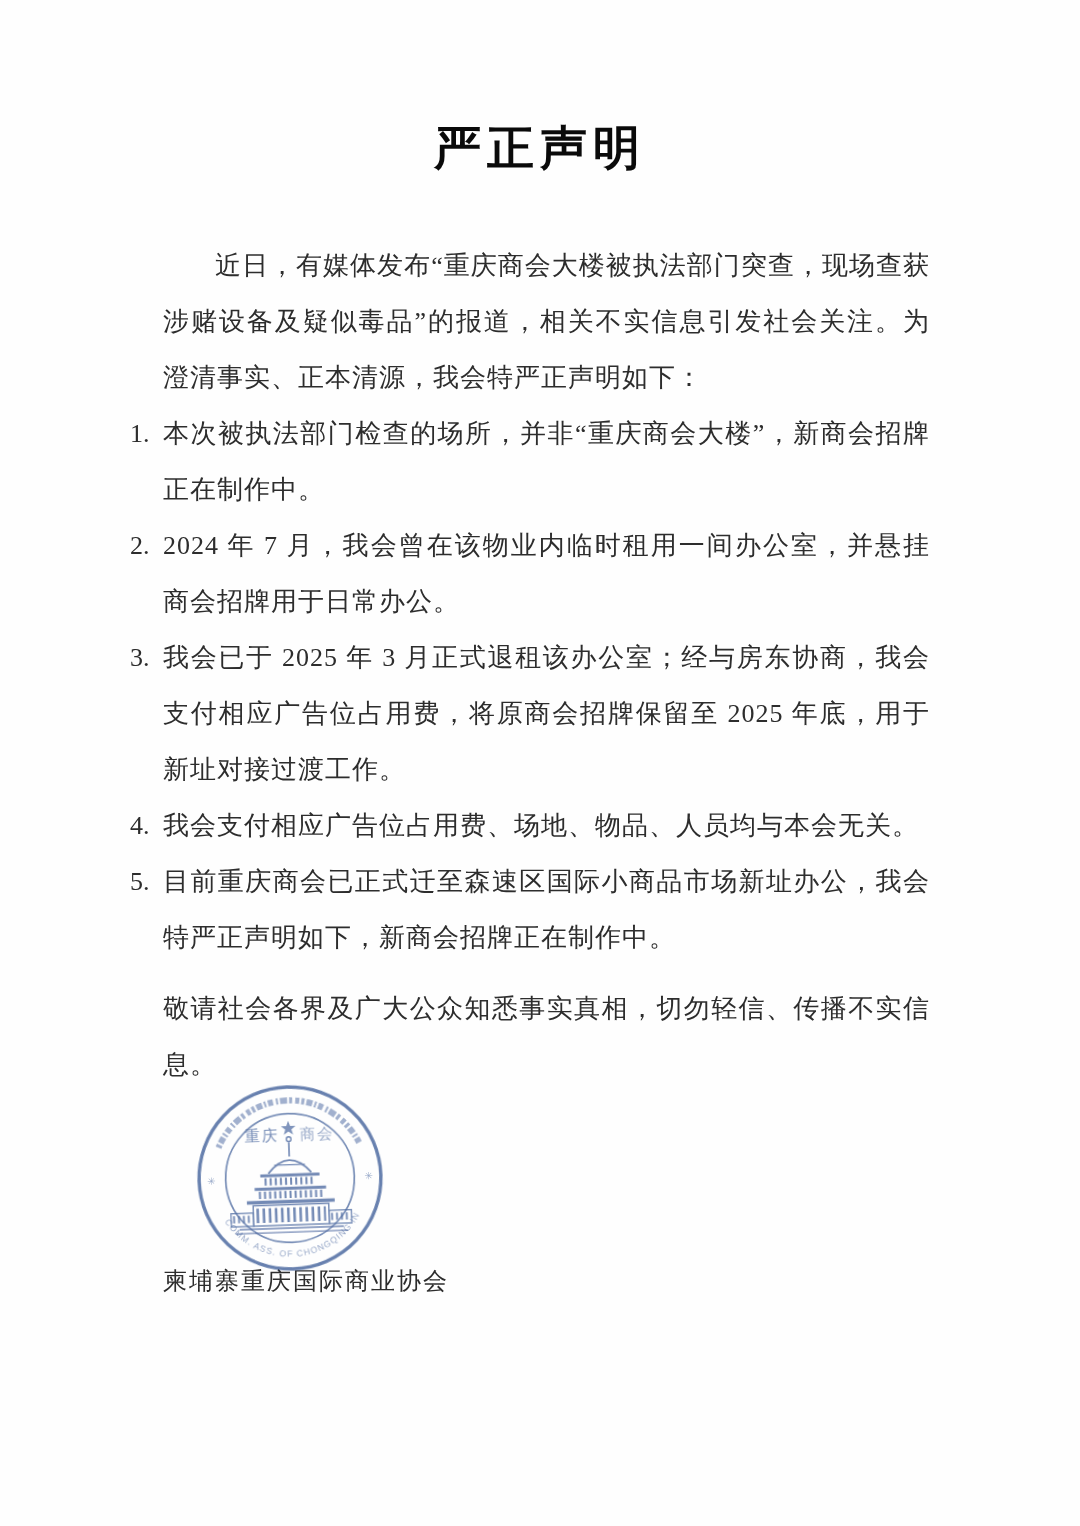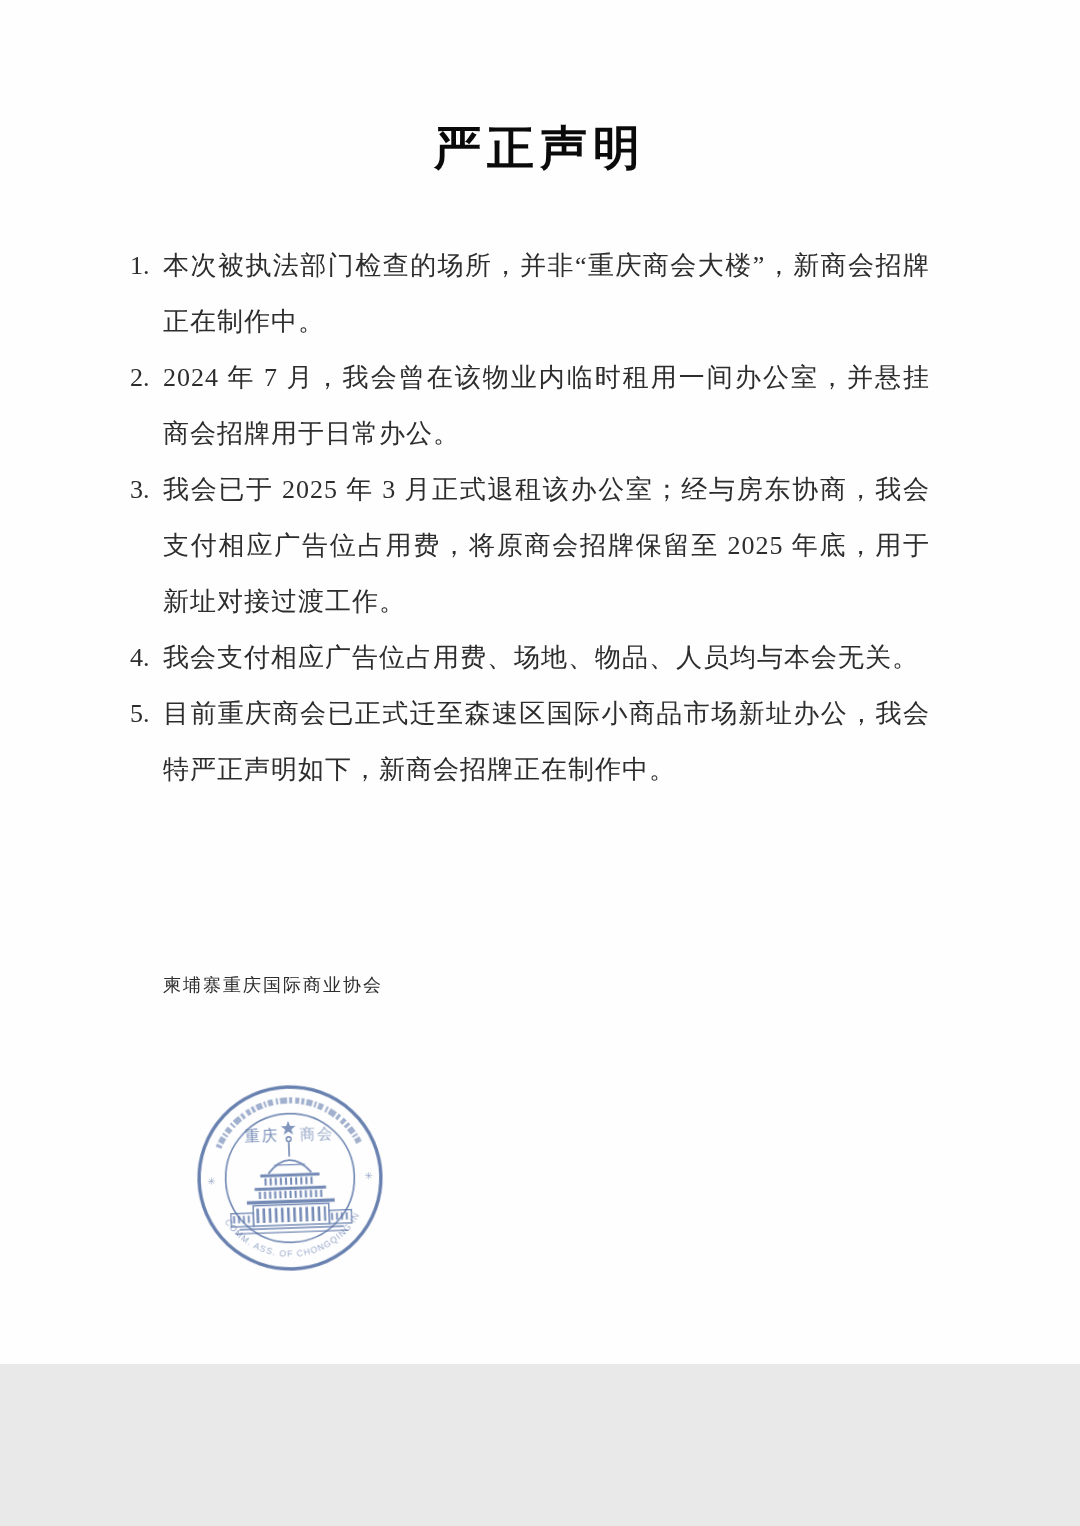--- a/index.html
+++ b/index.html
@@ -1,18 +1,18 @@
 <!DOCTYPE html>
 <html><head>
 <meta charset="utf-8">
 <style>
   html,body{margin:0;padding:0;background:#e9e9e9;}
   .page{
     position:relative;
-    width:1080px;height:1364px;
+    width:1080px;height:1526px;
     margin:0 auto;
     background:#fefefe;
     overflow:hidden;
     font-family:"Liberation Serif","DejaVu Serif",serif;
     color:#2d2d2d;
   }
   .title{
     margin:118px 0 0 0;
     text-align:center;
     font-family:"Liberation Sans","DejaVu Sans",sans-serif;
@@ -42,24 +42,23 @@
   }
   .item .text{
     flex:1;
     text-align:justify;
     text-justify:inter-character;
   }
   .closing{margin:0 0 0 33px;}
   .closing.first{margin-top:15px;}
   .sign-block{
     margin:160px 150px 0 163px;
-    font-size:18px;
+    font-size:24px;
     line-height:56px;
     letter-spacing:2px;
-    font-family:Liberation Mono, monospace;
   }
   .sign-name{margin:0;}
   .sign-date{margin:0;letter-spacing:1px;}
   
   .seal{
     position:absolute;
     left:195px;top:1083px;
     width:190px;height:190px;
     transform:rotate(-2deg);
     opacity:0.92;
@@ -68,20 +67,21 @@
 </style>
 </head>
 <body>
 
 <div class="page">
 
   <div class="title">严正声明</div>
 
   <div class="doc-body">
 
+    <p class="intro">近日，有媒体发布“重庆商会大楼被执法部门突查，现场查获涉赌设备及疑似毒品”的报道，相关不实信息引发社会关注。为澄清事实、正本清源，我会特严正声明如下：</p>
 
     <div class="item">
       <span class="num">1.</span>
       <span class="text">本次被执法部门检查的场所，并非“重庆商会大楼”，新商会招牌正在制作中。</span>
     </div>
     <div class="item">
       <span class="num">2.</span>
       <span class="text">2024 年 7 月，我会曾在该物业内临时租用一间办公室，并悬挂商会招牌用于日常办公。</span>
     </div>
     <div class="item">
@@ -90,20 +90,21 @@
     </div>
     <div class="item">
       <span class="num">4.</span>
       <span class="text">我会支付相应广告位占用费、场地、物品、人员均与本会无关。</span>
     </div>
     <div class="item">
       <span class="num">5.</span>
       <span class="text">目前重庆商会已正式迁至森速区国际小商品市场新址办公，我会特严正声明如下，新商会招牌正在制作中。</span>
     </div>
 
+    <p class="closing first">敬请社会各界及广大公众知悉事实真相，切勿轻信、传播不实信息。</p>
   </div>
 
   <div class="seal">
     <svg viewBox="0 0 186 186" xmlns="http://www.w3.org/2000/svg">
       <defs>
         <filter id="sblur" x="-10%" y="-10%" width="120%" height="120%">
           <feGaussianBlur stdDeviation="0.45"></feGaussianBlur>
         </filter>
         <path id="arcTop" d="M 24.1 60.9 A 76 76 0 0 1 161.9 60.9" fill="none"></path>
         <path id="arcBottom" d="M 25 129.2 A 77 77 0 0 0 161 129.2" fill="none"></path>

